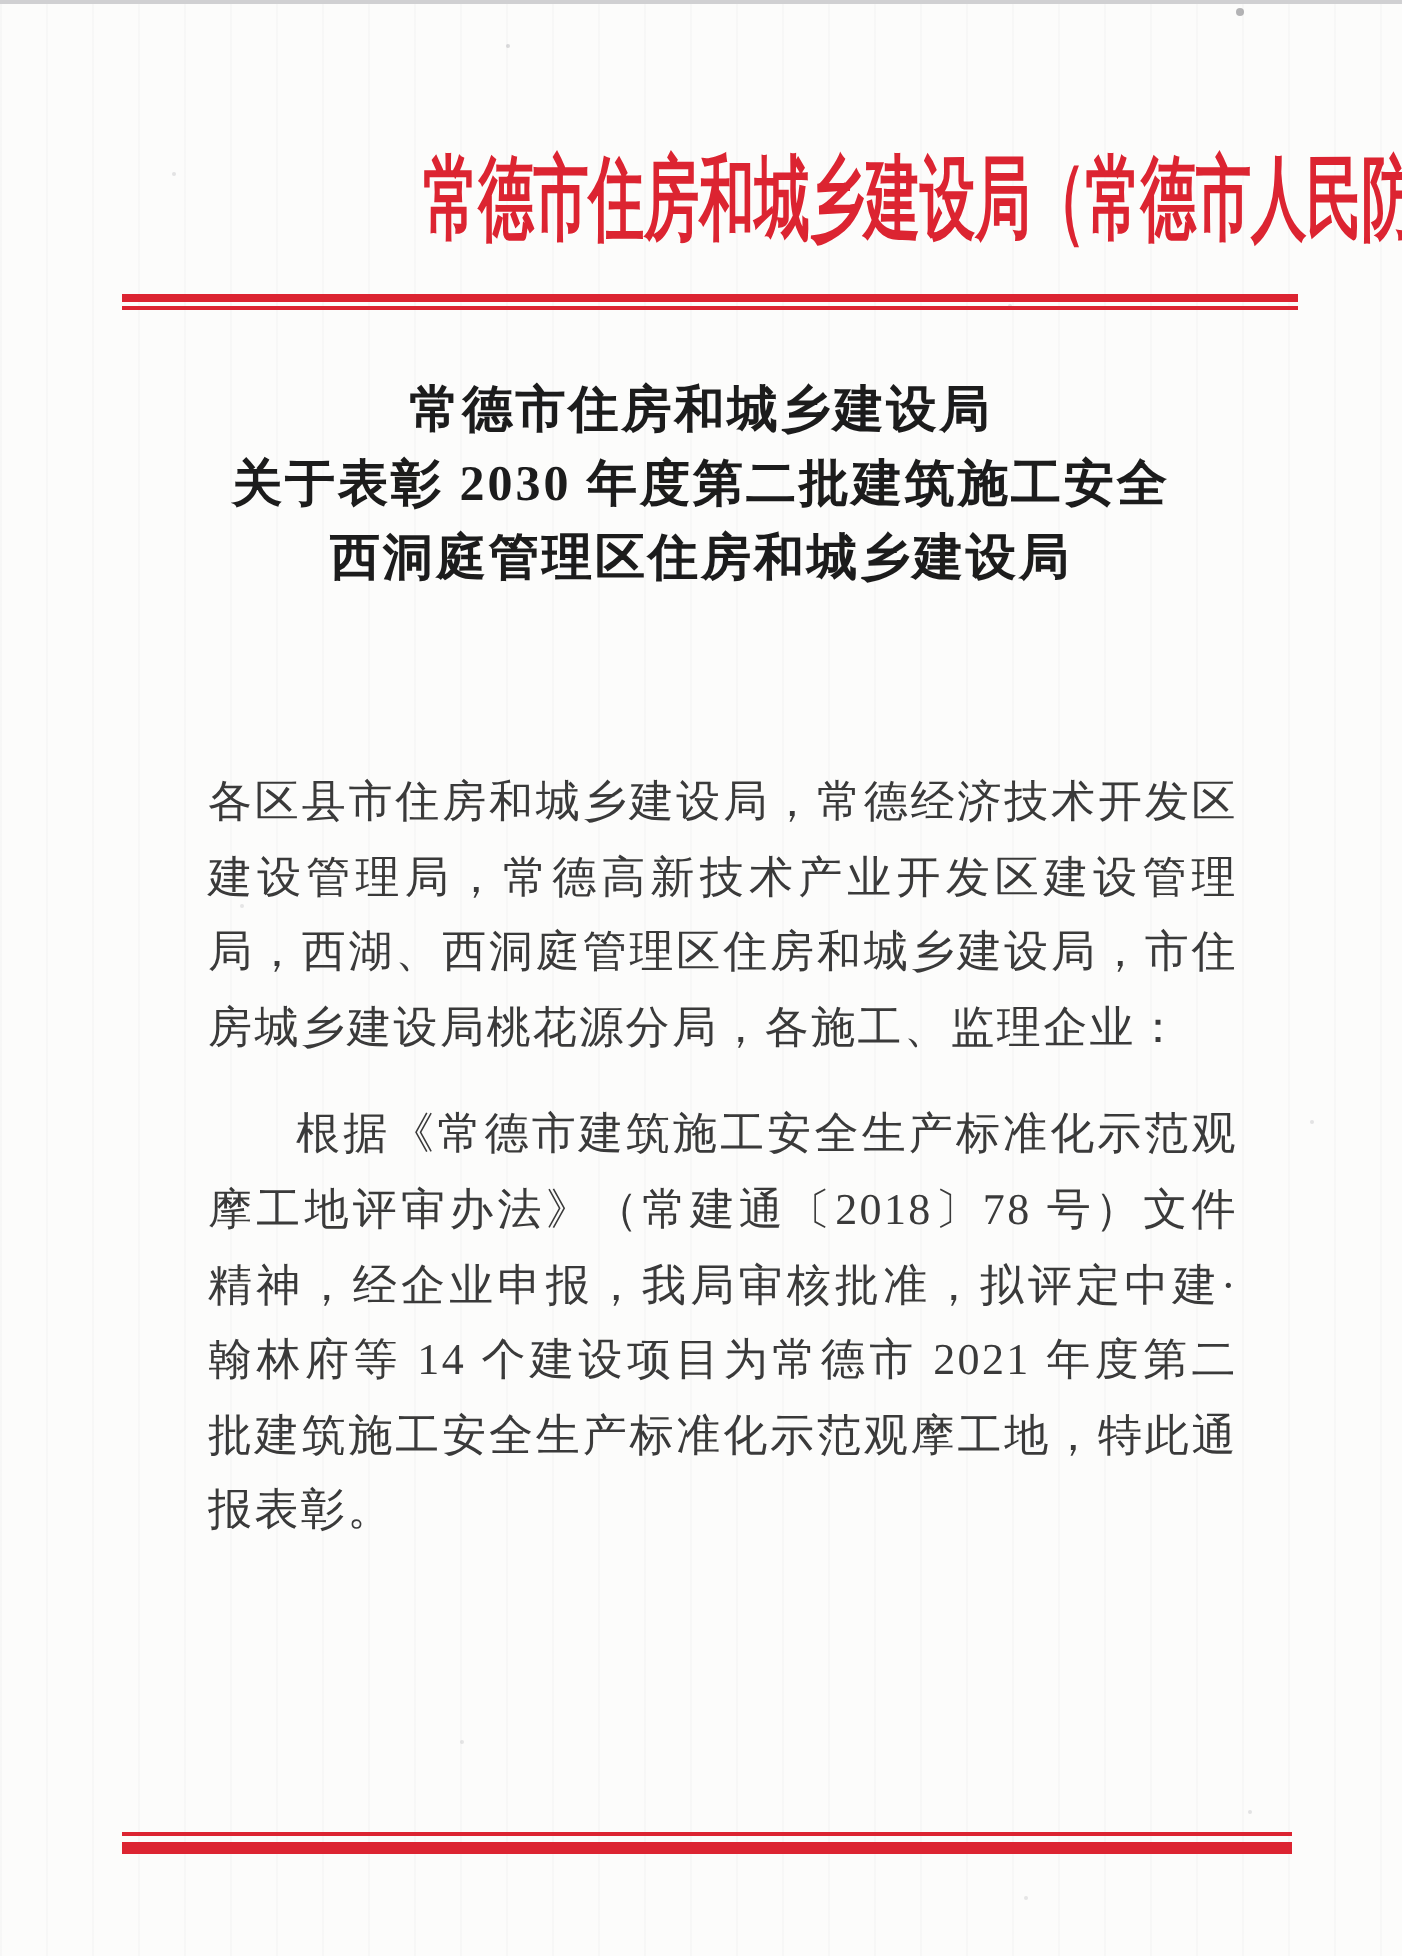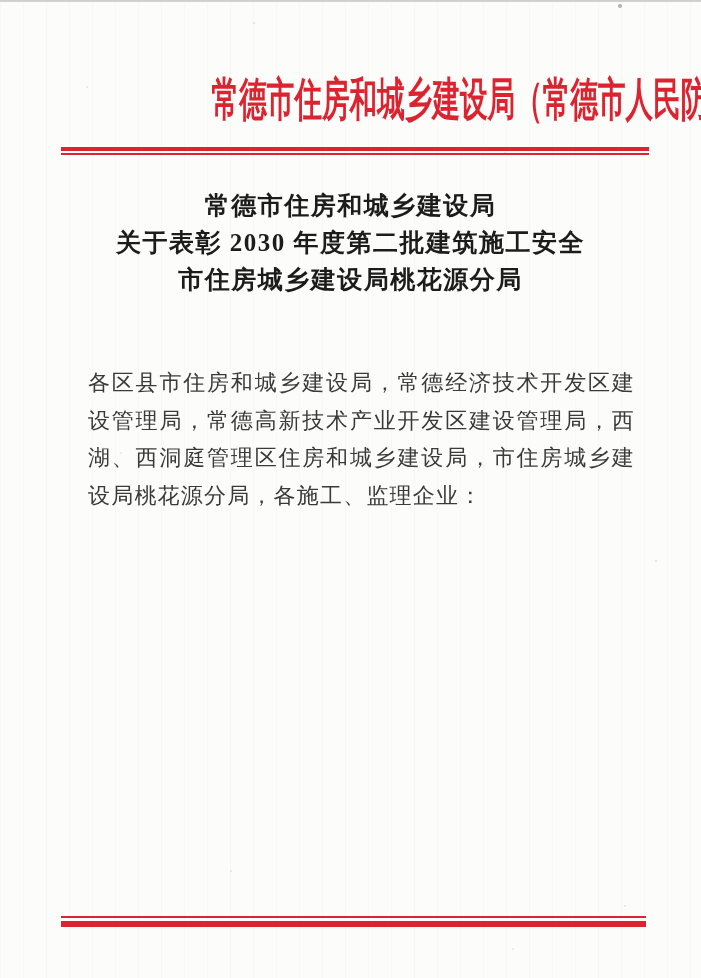--- a/index.html
+++ b/index.html
@@ -88,21 +88,21 @@
     position: absolute;
     top: 366px;
     left: 88px;
     width: 547px;
     font-size: 22px;
     line-height: 37.6px;
     letter-spacing: 1.2px;
     color: var(--ink);
     text-align: justify;
   }
-  .body-text p { margin: 0; font-family: Liberation Mono, monospace; }
+  .body-text p { margin: 16px; }
   .body-text p.indent { text-indent: 2em; }
   .divider-bottom {
     position: absolute;
     left: 61px;
     width: 585px;
     top: 916px;
   }
   .divider-bottom .thin  { height: 2px; background: var(--red); }
   .divider-bottom .thick { height: 6px; background: var(--red); margin-top: 3px; }
 </style>
@@ -118,24 +118,25 @@
   </div>
 
   <div class="divider-top">
     <div class="thick"></div>
     <div class="thin"></div>
   </div>
 
   <div class="doc-title">
     <div>常德市住房和城乡建设局</div>
     <div>关于表彰 2030 年度第二批建筑施工安全</div>
-    <div>市住房城乡建设局桃花源分局</div>
+    <div>西洞庭管理区住房和城乡建设局</div>
   </div>
 
   <div class="body-text">
     <p>各区县市住房和城乡建设局，常德经济技术开发区建设管理局，常德高新技术产业开发区建设管理局，西湖、西洞庭管理区住房和城乡建设局，市住房城乡建设局桃花源分局，各施工、监理企业：</p>
+    <p class="indent">根据《常德市建筑施工安全生产标准化示范观摩工地评审办法》（常建通〔2018〕78 号）文件精神，经企业申报，我局审核批准，拟评定中建·翰林府等 14 个建设项目为常德市 2021 年度第二批建筑施工安全生产标准化示范观摩工地，特此通报表彰。</p>
   </div>
 
   <div class="divider-bottom">
     <div class="thin"></div>
     <div class="thick"></div>
   </div>
 </div>
 
 </body></html>

